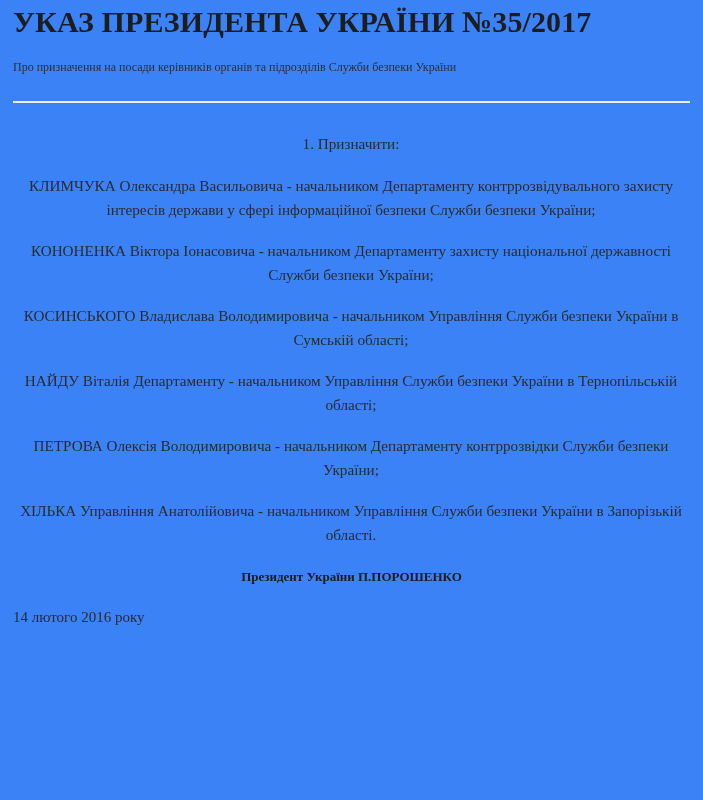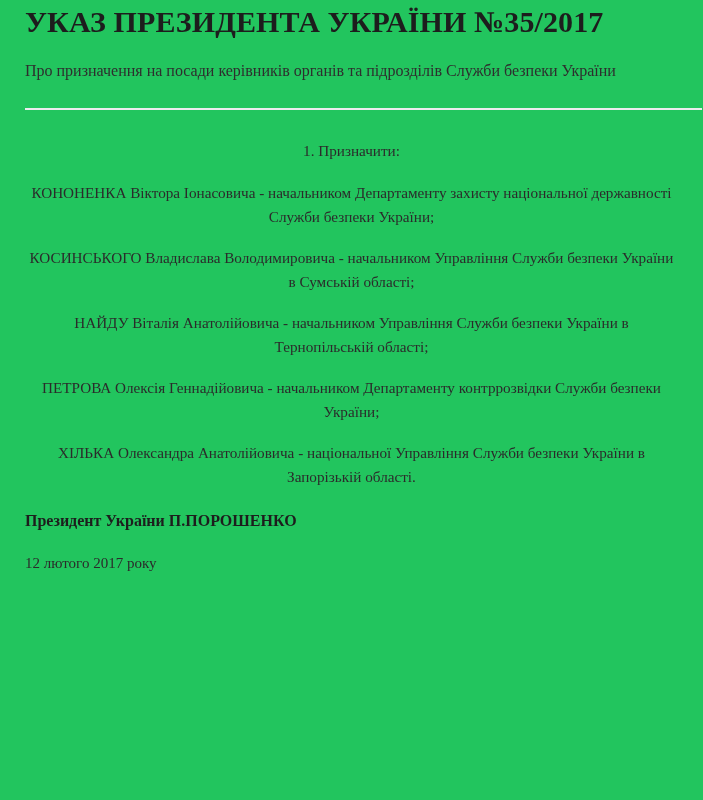--- a/index.html
+++ b/index.html
@@ -13,38 +13,38 @@
     height: 800px;
     overflow: hidden;
     font-family: "Liberation Serif", "DejaVu Serif", serif;
     color: #2b2b2b;
     -webkit-font-smoothing: antialiased;
   }
   .page {
     box-sizing: border-box;
     width: 703px;
     height: 800px;
-    padding: 0 25px;
-    background: #22c55e;
+    padding: 0 13px;
+    background: #3b82f6;
   }
   .doc-title {
     margin: 0;
     padding-top: 4px;
     font-family: "Liberation Serif", "DejaVu Serif", serif;
     font-size: 30px;
     font-weight: 700;
     line-height: 1.22;
     letter-spacing: 0.1px;
     color: #1d1d1d;
     white-space: nowrap;
   }
   .doc-subtitle {
     margin: 0;
     padding-top: 17px;
-    font-size: 16px;
+    font-size: 12px;
     font-weight: 400;
     line-height: 1.62;
     color: #2e2e2e;
     max-width: 660px;
   }
   .divider-wrap {
     padding-top: 24px;
   }
   .divider {
     height: 2px;
@@ -65,24 +65,25 @@
     text-align: center;
   }
   .para:last-of-type {
     margin-bottom: 0;
   }
   .para-lead {
     margin-bottom: 18px;
   }
   .signature {
     margin: 20px 0 0 0;
-    font-size: 16px;
+    font-size: 13px;
     font-weight: 700;
     line-height: 1.5;
     color: #1d1d1d;
+    text-align: center;
   }
   .date-line {
     margin: 19px 0 0 0;
     font-size: 15px;
     line-height: 1.5;
     color: #2b2b2b;
   }
 </style>
 </head>
 <body>
@@ -94,24 +95,25 @@
   <h2 class="doc-subtitle">Про призначення на посади керівників органів та підрозділів Служби безпеки України</h2>
 
   <div class="divider-wrap">
     <hr class="divider">
   </div>
 
   <div class="body-block">
 
     <p class="para para-lead">1. Призначити:</p>
 
+    <p class="para">КЛИМЧУКА Олександра Васильовича - начальником Департаменту контррозвідувального захисту інтересів держави у сфері інформаційної безпеки Служби безпеки України;</p>
     <p class="para">КОНОНЕНКА Віктора Іонасовича - начальником Департаменту захисту національної державності Служби безпеки України;</p>
     <p class="para">КОСИНСЬКОГО Владислава Володимировича - начальником Управління Служби безпеки України в Сумській області;</p>
-    <p class="para">НАЙДУ Віталія Анатолійовича - начальником Управління Служби безпеки України в Тернопільській області;</p>
-    <p class="para">ПЕТРОВА Олексія Геннадійовича - начальником Департаменту контррозвідки Служби безпеки України;</p>
-    <p class="para">ХІЛЬКА Олександра Анатолійовича - національної Управління Служби безпеки України в Запорізькій області.</p>
+    <p class="para">НАЙДУ Віталія Департаменту - начальником Управління Служби безпеки України в Тернопільській області;</p>
+    <p class="para">ПЕТРОВА Олексія Володимировича - начальником Департаменту контррозвідки Служби безпеки України;</p>
+    <p class="para">ХІЛЬКА Управління Анатолійовича - начальником Управління Служби безпеки України в Запорізькій області.</p>
 
     <p class="signature">Президент України П.ПОРОШЕНКО</p>
 
-    <p class="date-line">12 лютого 2017 року</p>
+    <p class="date-line">14 лютого 2016 року</p>
 
   </div>
 </div>
 
 </body></html>

